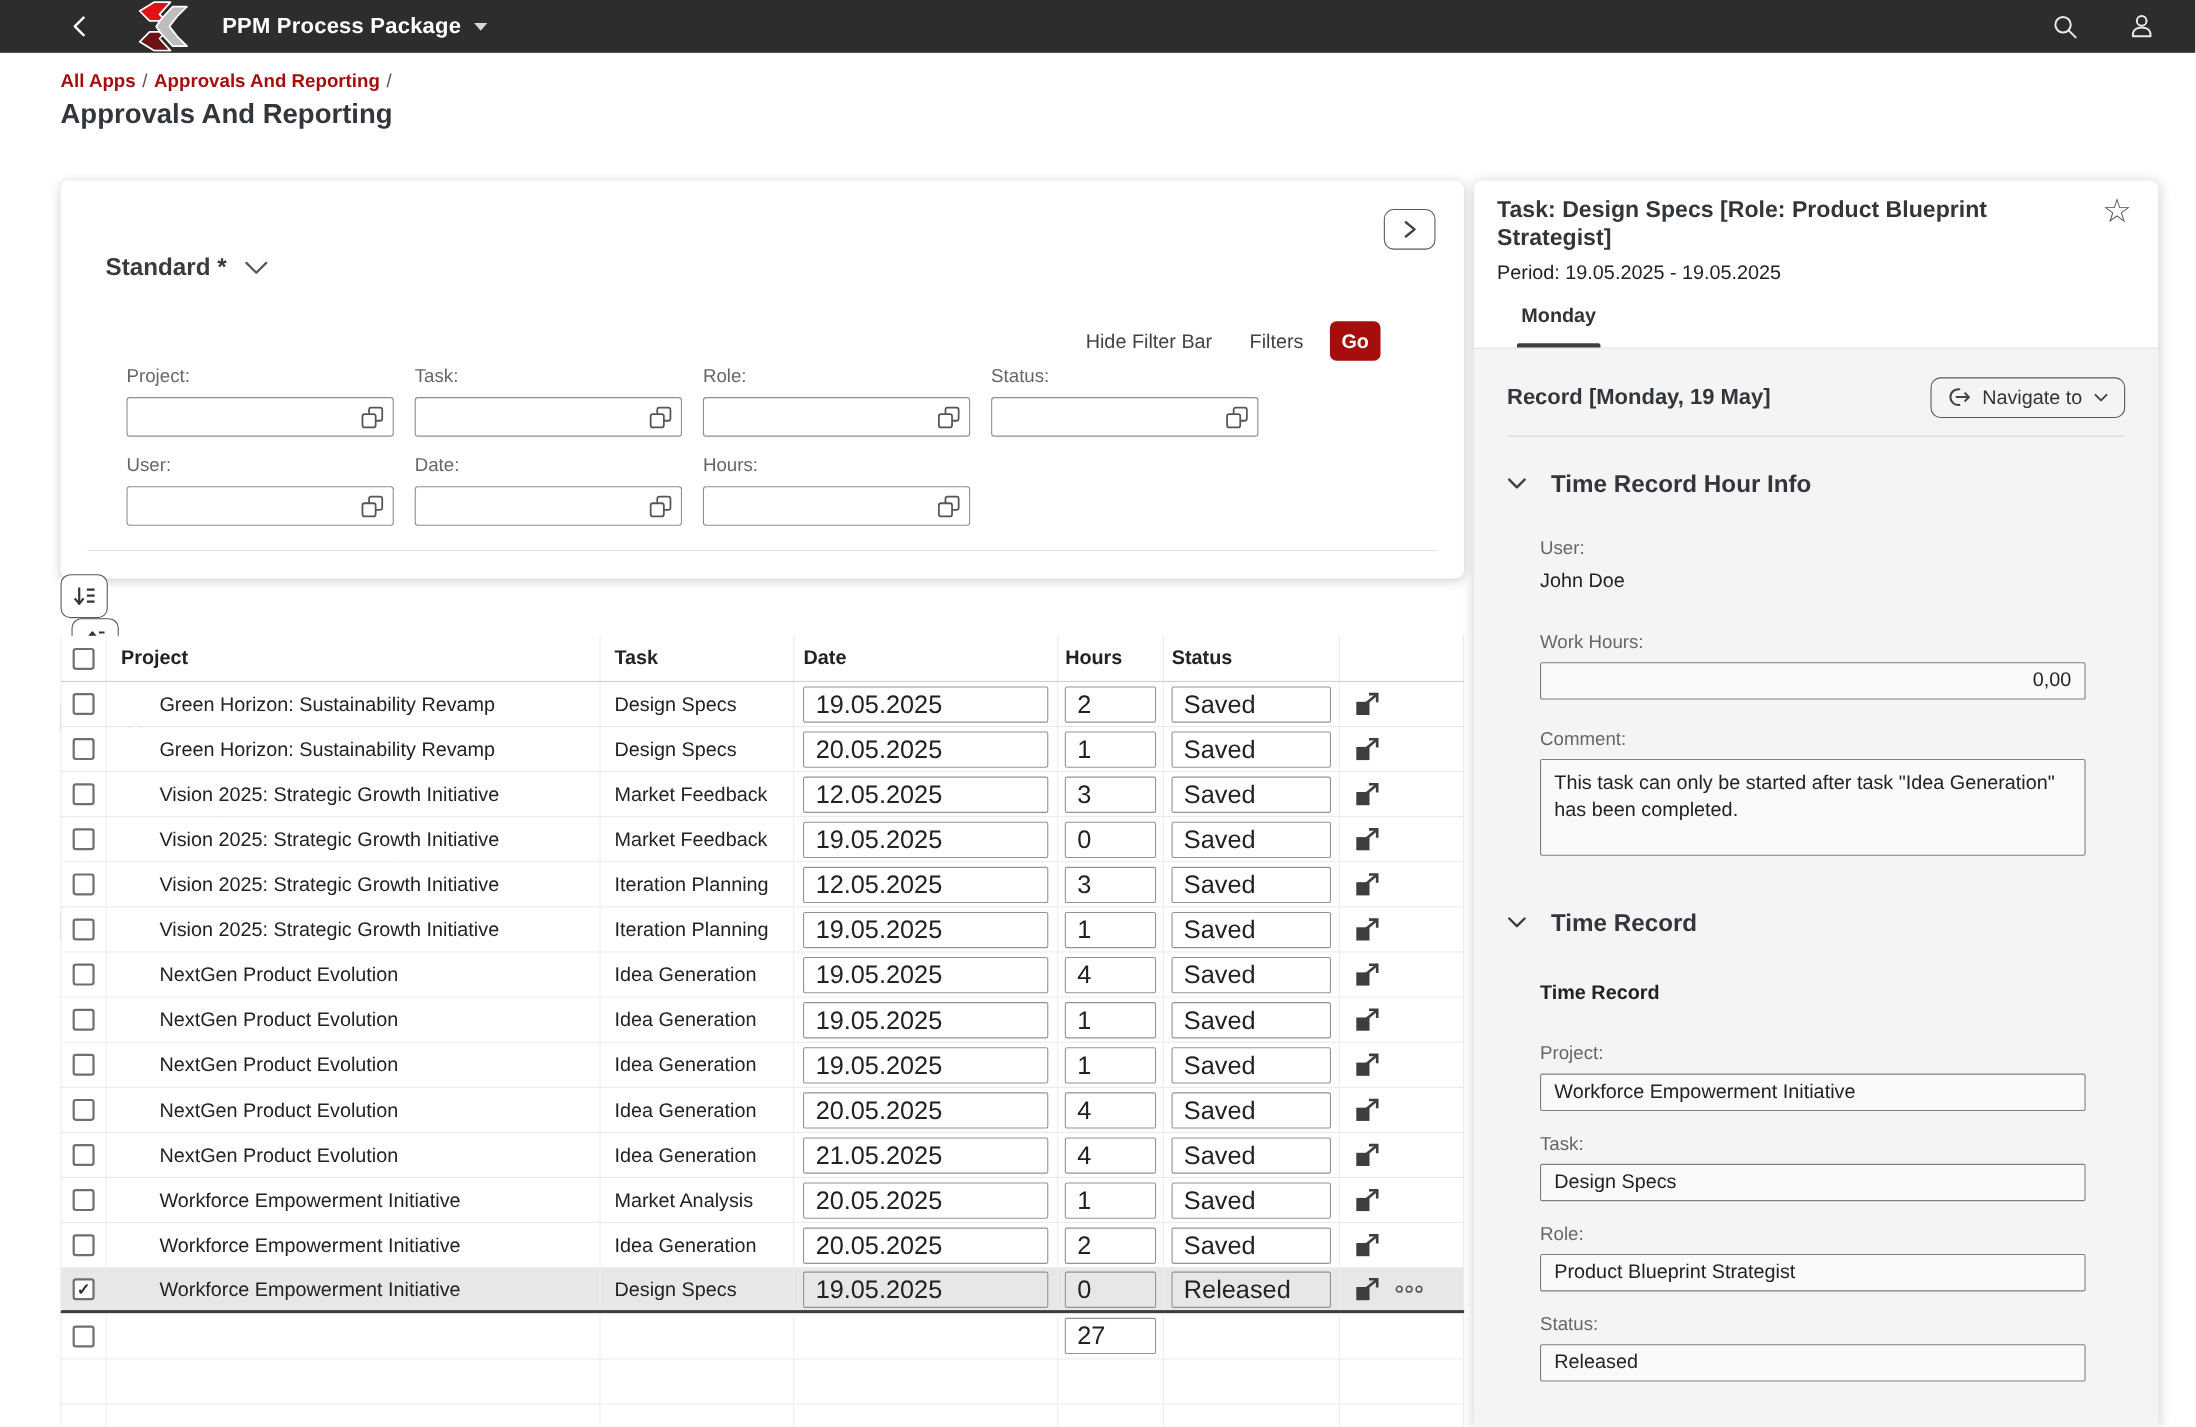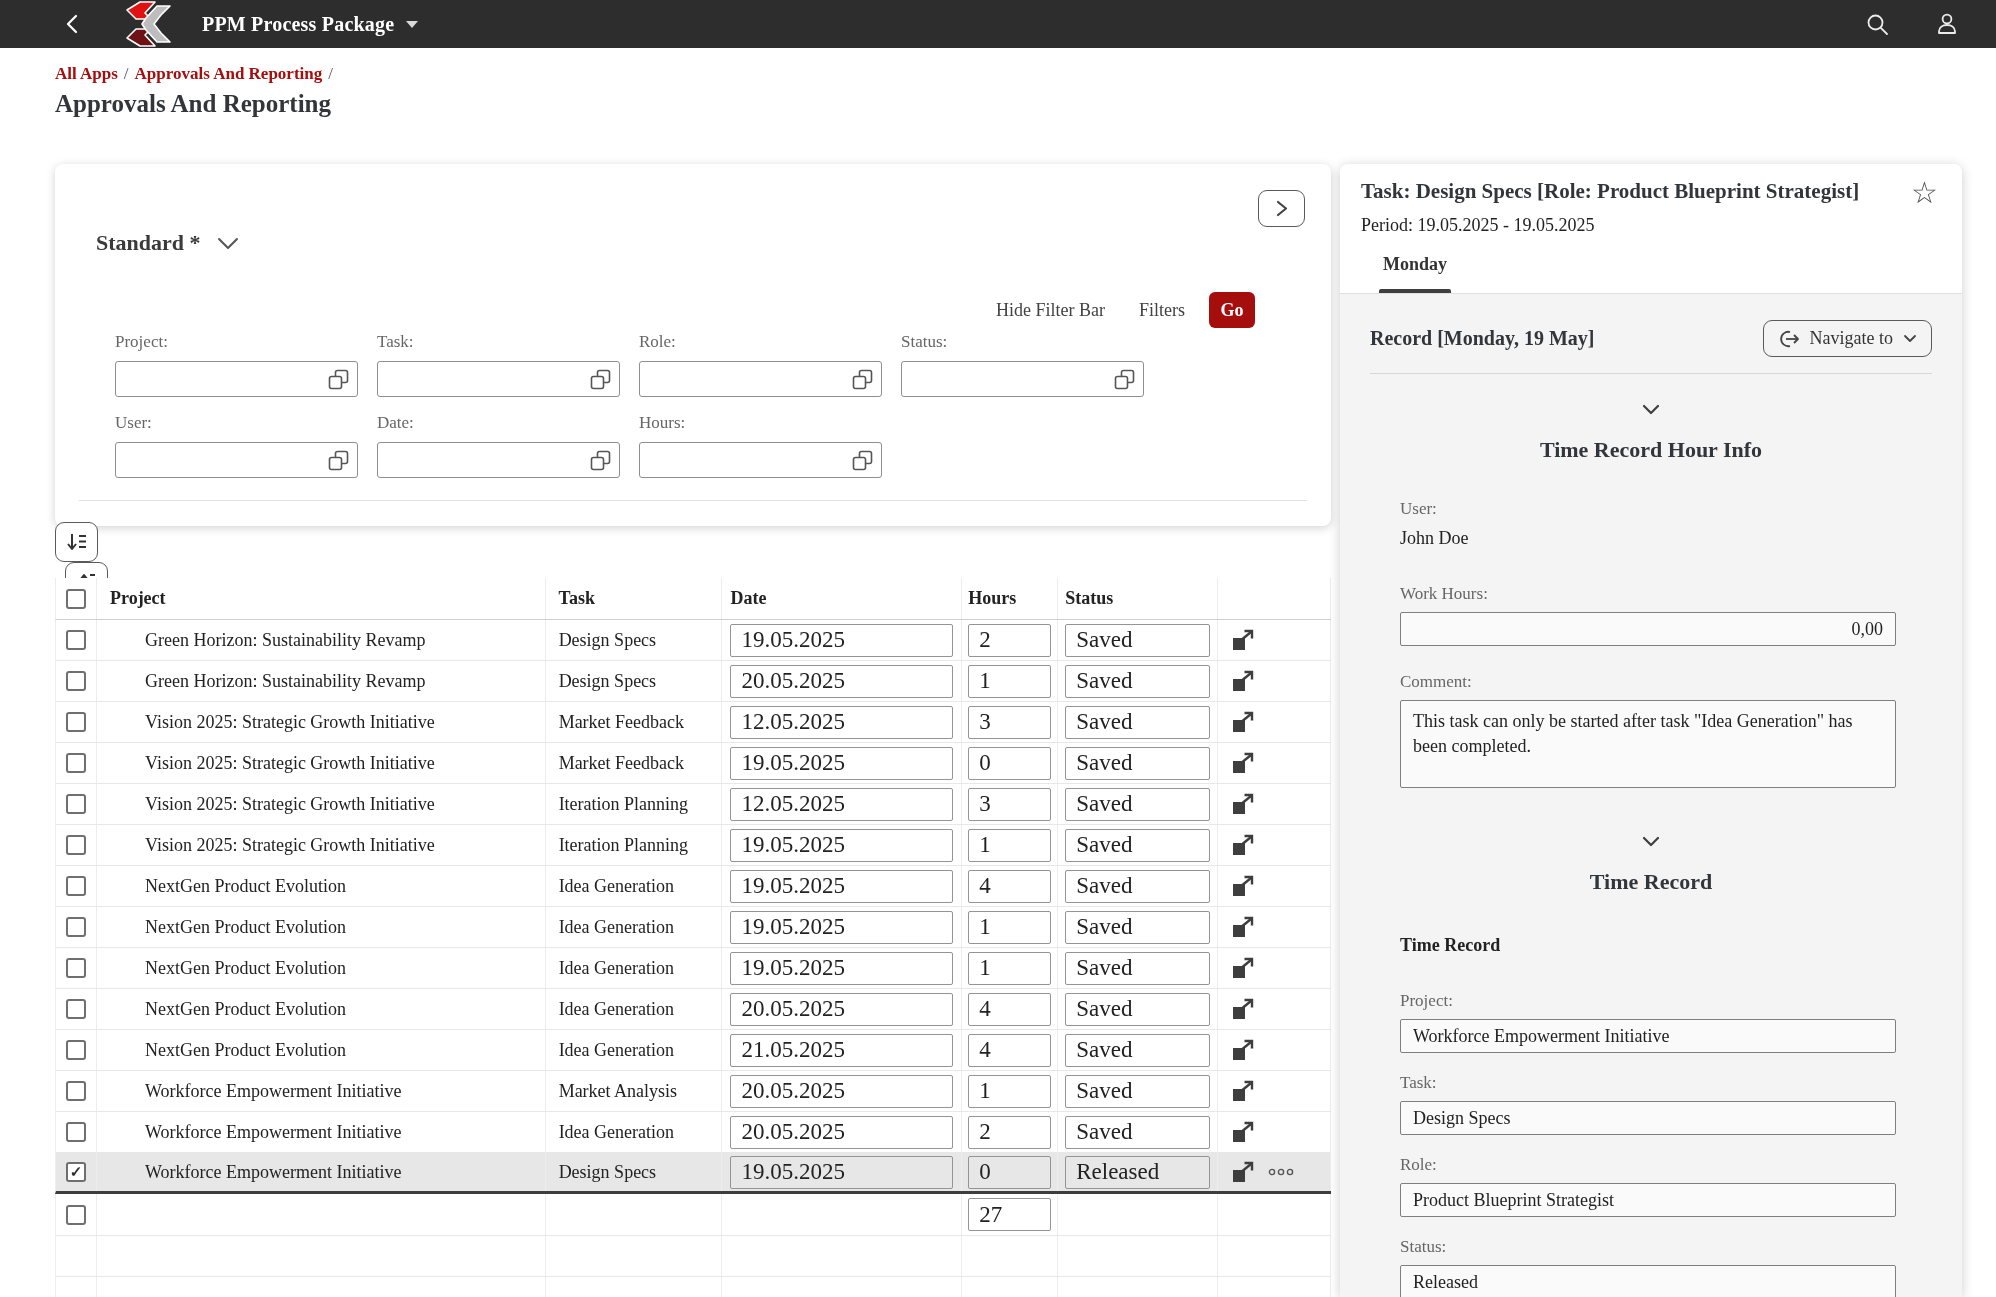--- a/index.html
+++ b/index.html
@@ -1,18 +1,18 @@
 <!DOCTYPE html>
 <html><head>
 <meta charset="utf-8">
 <style>
   * { margin:0; padding:0; box-sizing:border-box; }
   html,body { background:#fff; }
   body { font-family:"Liberation Sans", sans-serif; color:#2f2f2f; }
-  #app { position:relative; width:1996px; height:1297px; background:#fff; overflow:hidden;font-family:Liberation Serif, serif; }
+  #app { position:relative; width:1996px; height:1297px; background:#fff; overflow:hidden; }
 
   
   .topbar { position:absolute; left:0; top:0; width:100%; height:48px; background:#2d2d2d; display:flex; align-items:center; }
   .topbar .back { margin-left:62px; display:flex; align-items:center; cursor:pointer; }
   .topbar .logo { margin-left:30px; display:flex; align-items:center; }
   .topbar .apptitle { margin-left:26px; color:#fff; font-size:20px; font-weight:bold; letter-spacing:.2px; }
   .topbar .caret { margin-left:12px; width:0; height:0; border-left:6px solid transparent; border-right:6px solid transparent; border-top:7px solid #d9d9d9; }
   .topbar .spacer { flex:1; }
   .topbar .tb-icon { display:flex; align-items:center; cursor:pointer; }
   .topbar .tb-icon.search { margin-right:44px; }
@@ -83,21 +83,21 @@
   .fav-star { font-size:30px; color:#4f4f4f; line-height:1; margin-left:14px; cursor:pointer; }
   .panel-period { margin-top:7px; font-size:18px; color:#222; }
   .tabbar { position:relative; height:58px; border-bottom:1px solid #e0e0e0; }
   .tab { position:absolute; left:43px; bottom:0; height:100%; display:flex; align-items:center; font-size:18px; font-weight:bold; color:#333; cursor:pointer; }
   .tab .underline { position:absolute; left:-4px; right:-4px; bottom:0; height:4px; background:#3f3f3f; border-radius:2px 2px 0 0; }
   .panel-content { background:#f4f4f5; height:100%; padding:26px 30px 0 30px; }
   .record-row { display:flex; align-items:center; justify-content:space-between; }
   .record-title { font-size:20px; font-weight:bold; color:#32363a; }
   .nav-btn { height:37px; border:1px solid #5a5a5a; border-radius:9px; background:transparent; display:flex; align-items:center; gap:10px; padding:0 14px; font-size:18px; color:#333; cursor:pointer; font-family:inherit; }
   .p-divider { height:1px; background:#d7d7d7; margin-top:16px; }
-  .section-head { display:flex; align-items:center; gap:22px; margin-top:30px; cursor:pointer;flex-direction:column; }
+  .section-head { display:flex; align-items:center; gap:22px; margin-top:30px; cursor:pointer; }
   .section-head .shead { font-size:22px; font-weight:bold; color:#32363a; }
   .fields { margin-left:30px; }
   .plabel { font-size:17px; color:#666; }
   .pvalue { font-size:18px; color:#222; margin-top:9px; }
   .p-input { width:496px; height:34px; background:#fafafa; border:1px solid #7f7f7f; border-radius:2px; display:flex; align-items:center; padding:0 12px; font-size:18px; color:#222; margin-top:8px; }
   .p-input.right { justify-content:flex-end; }
   .p-textarea { width:496px; height:88px; background:#fafafa; border:1px solid #7f7f7f; border-radius:2px; padding:8px 12px; font-size:18px; color:#222; margin-top:8px; line-height:1.4; }
   .mt36{margin-top:36px;} .mt30{margin-top:35px;} .mt26{margin-top:26px;} .mt20{margin-top:20px;} .mt40{margin-top:40px;} .mt48{margin-top:48px;}
   .p-divider.bottom1 { margin-top:46px; }
 </style>

